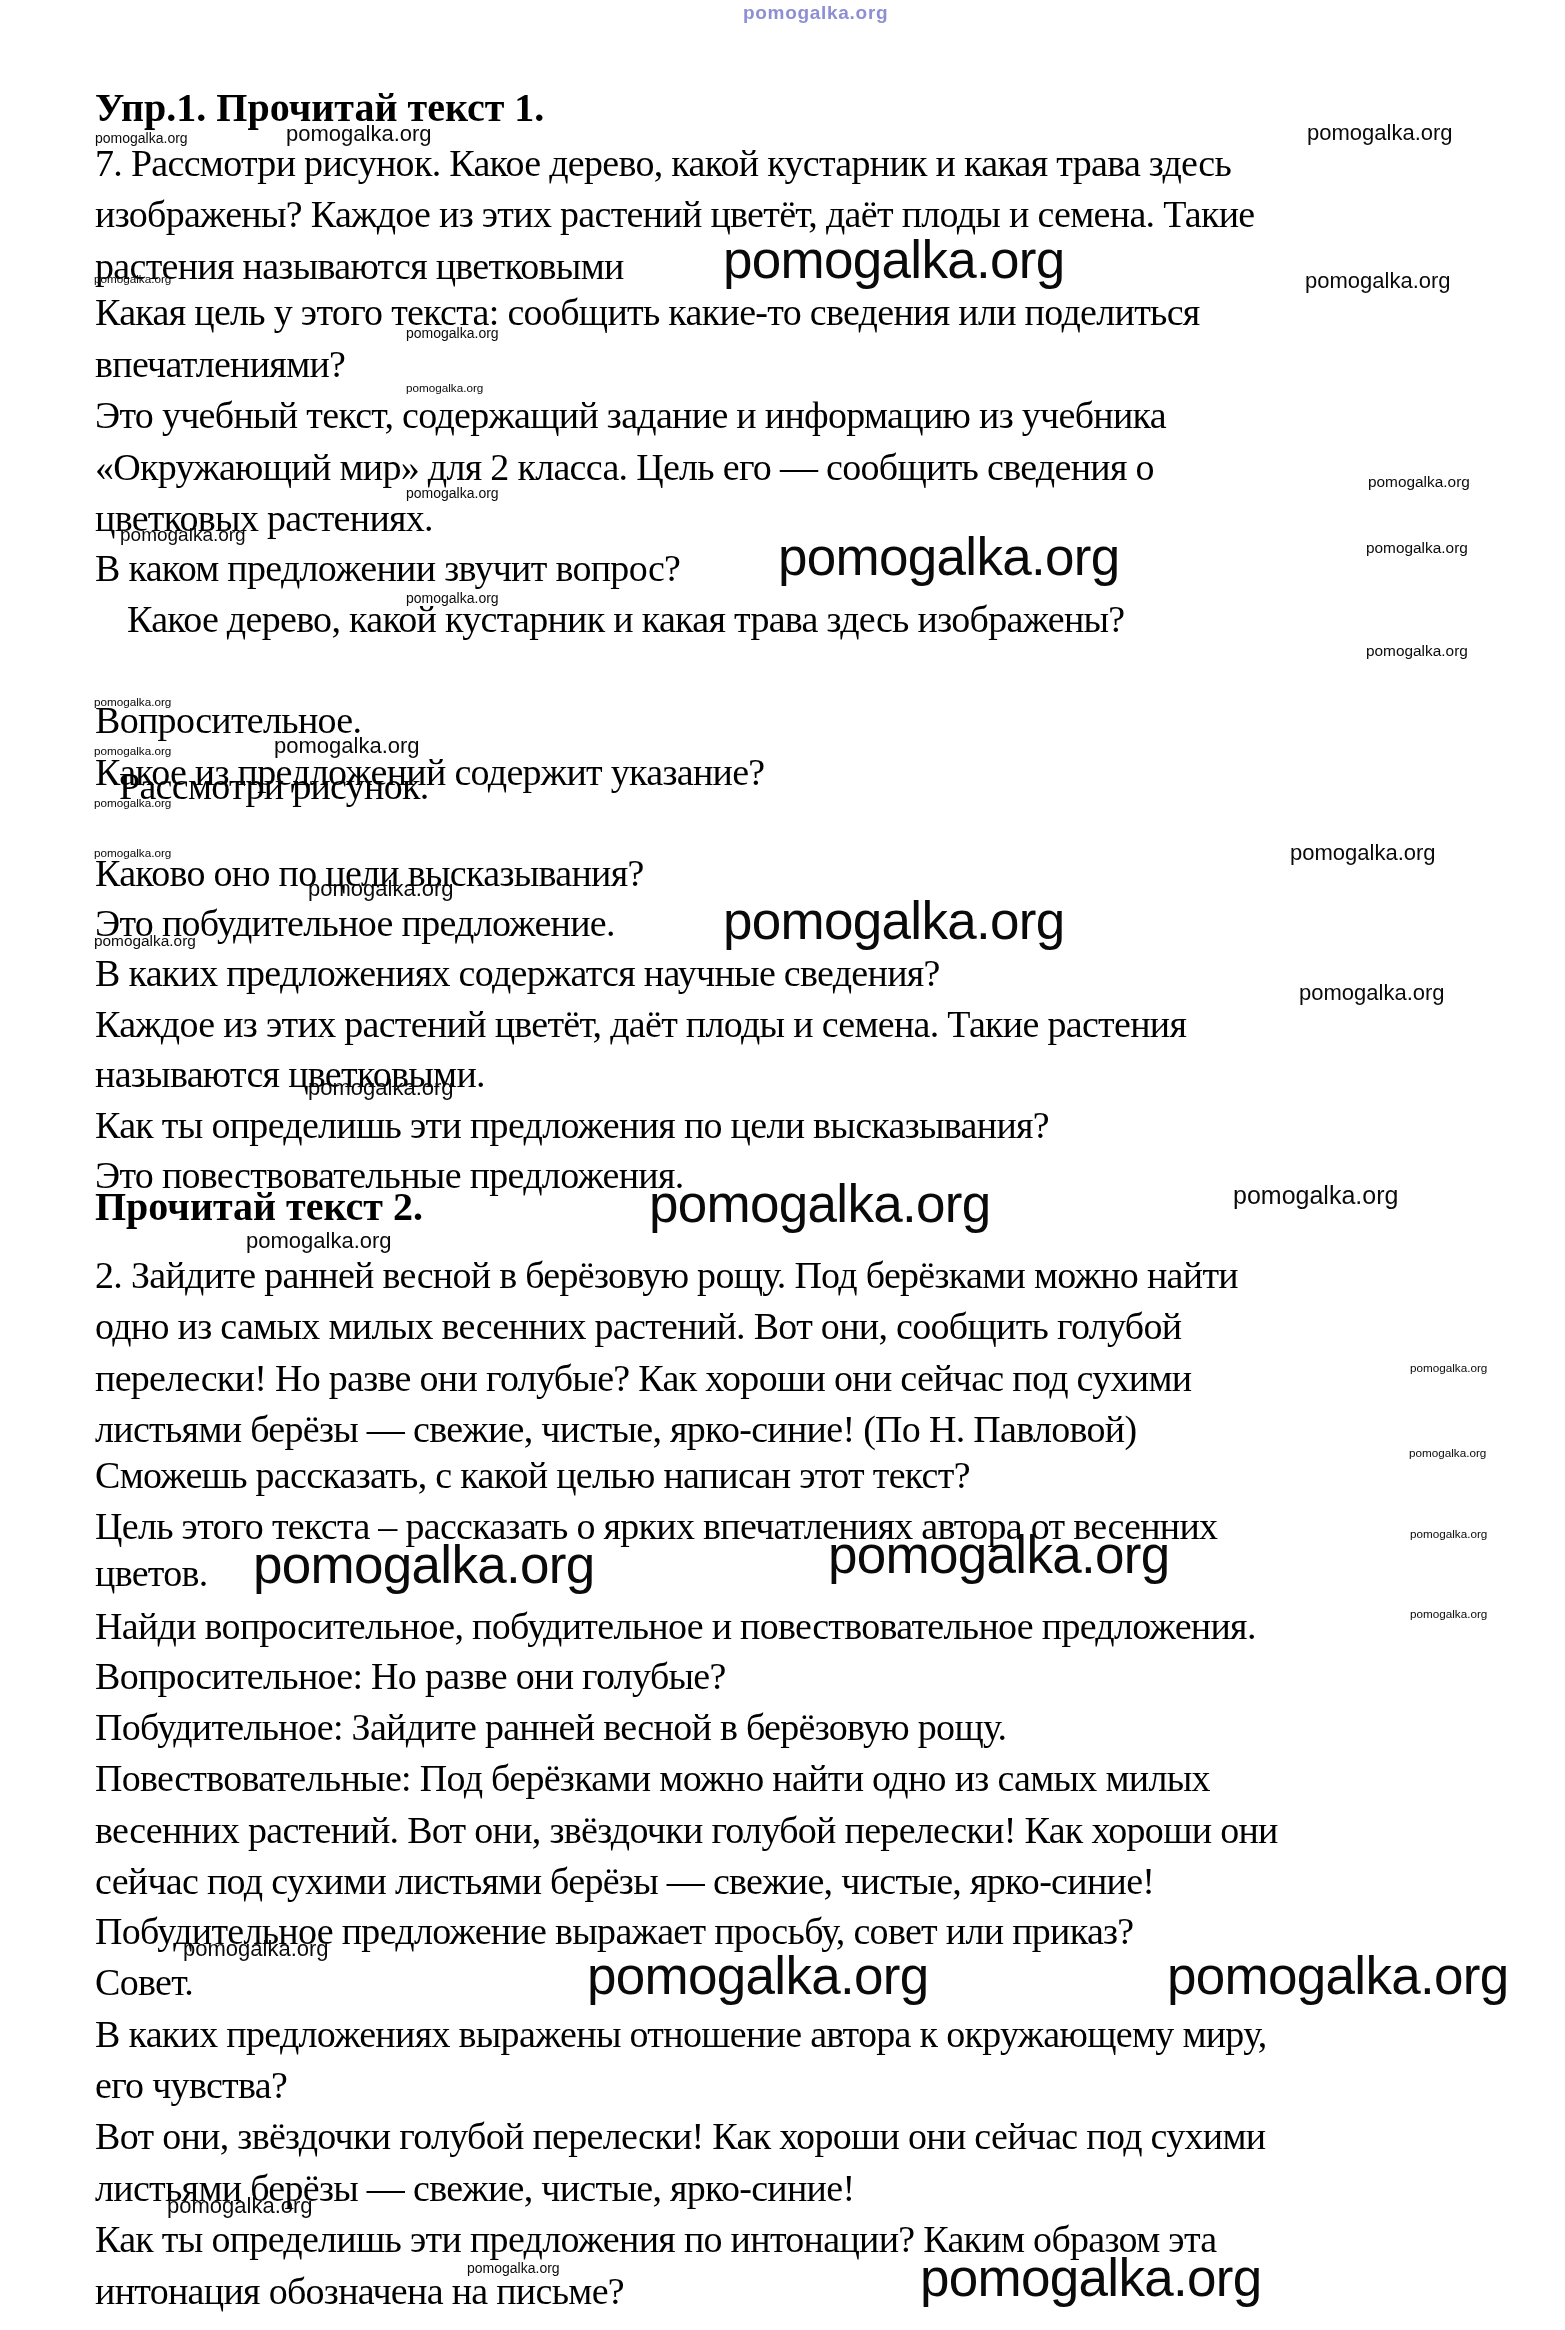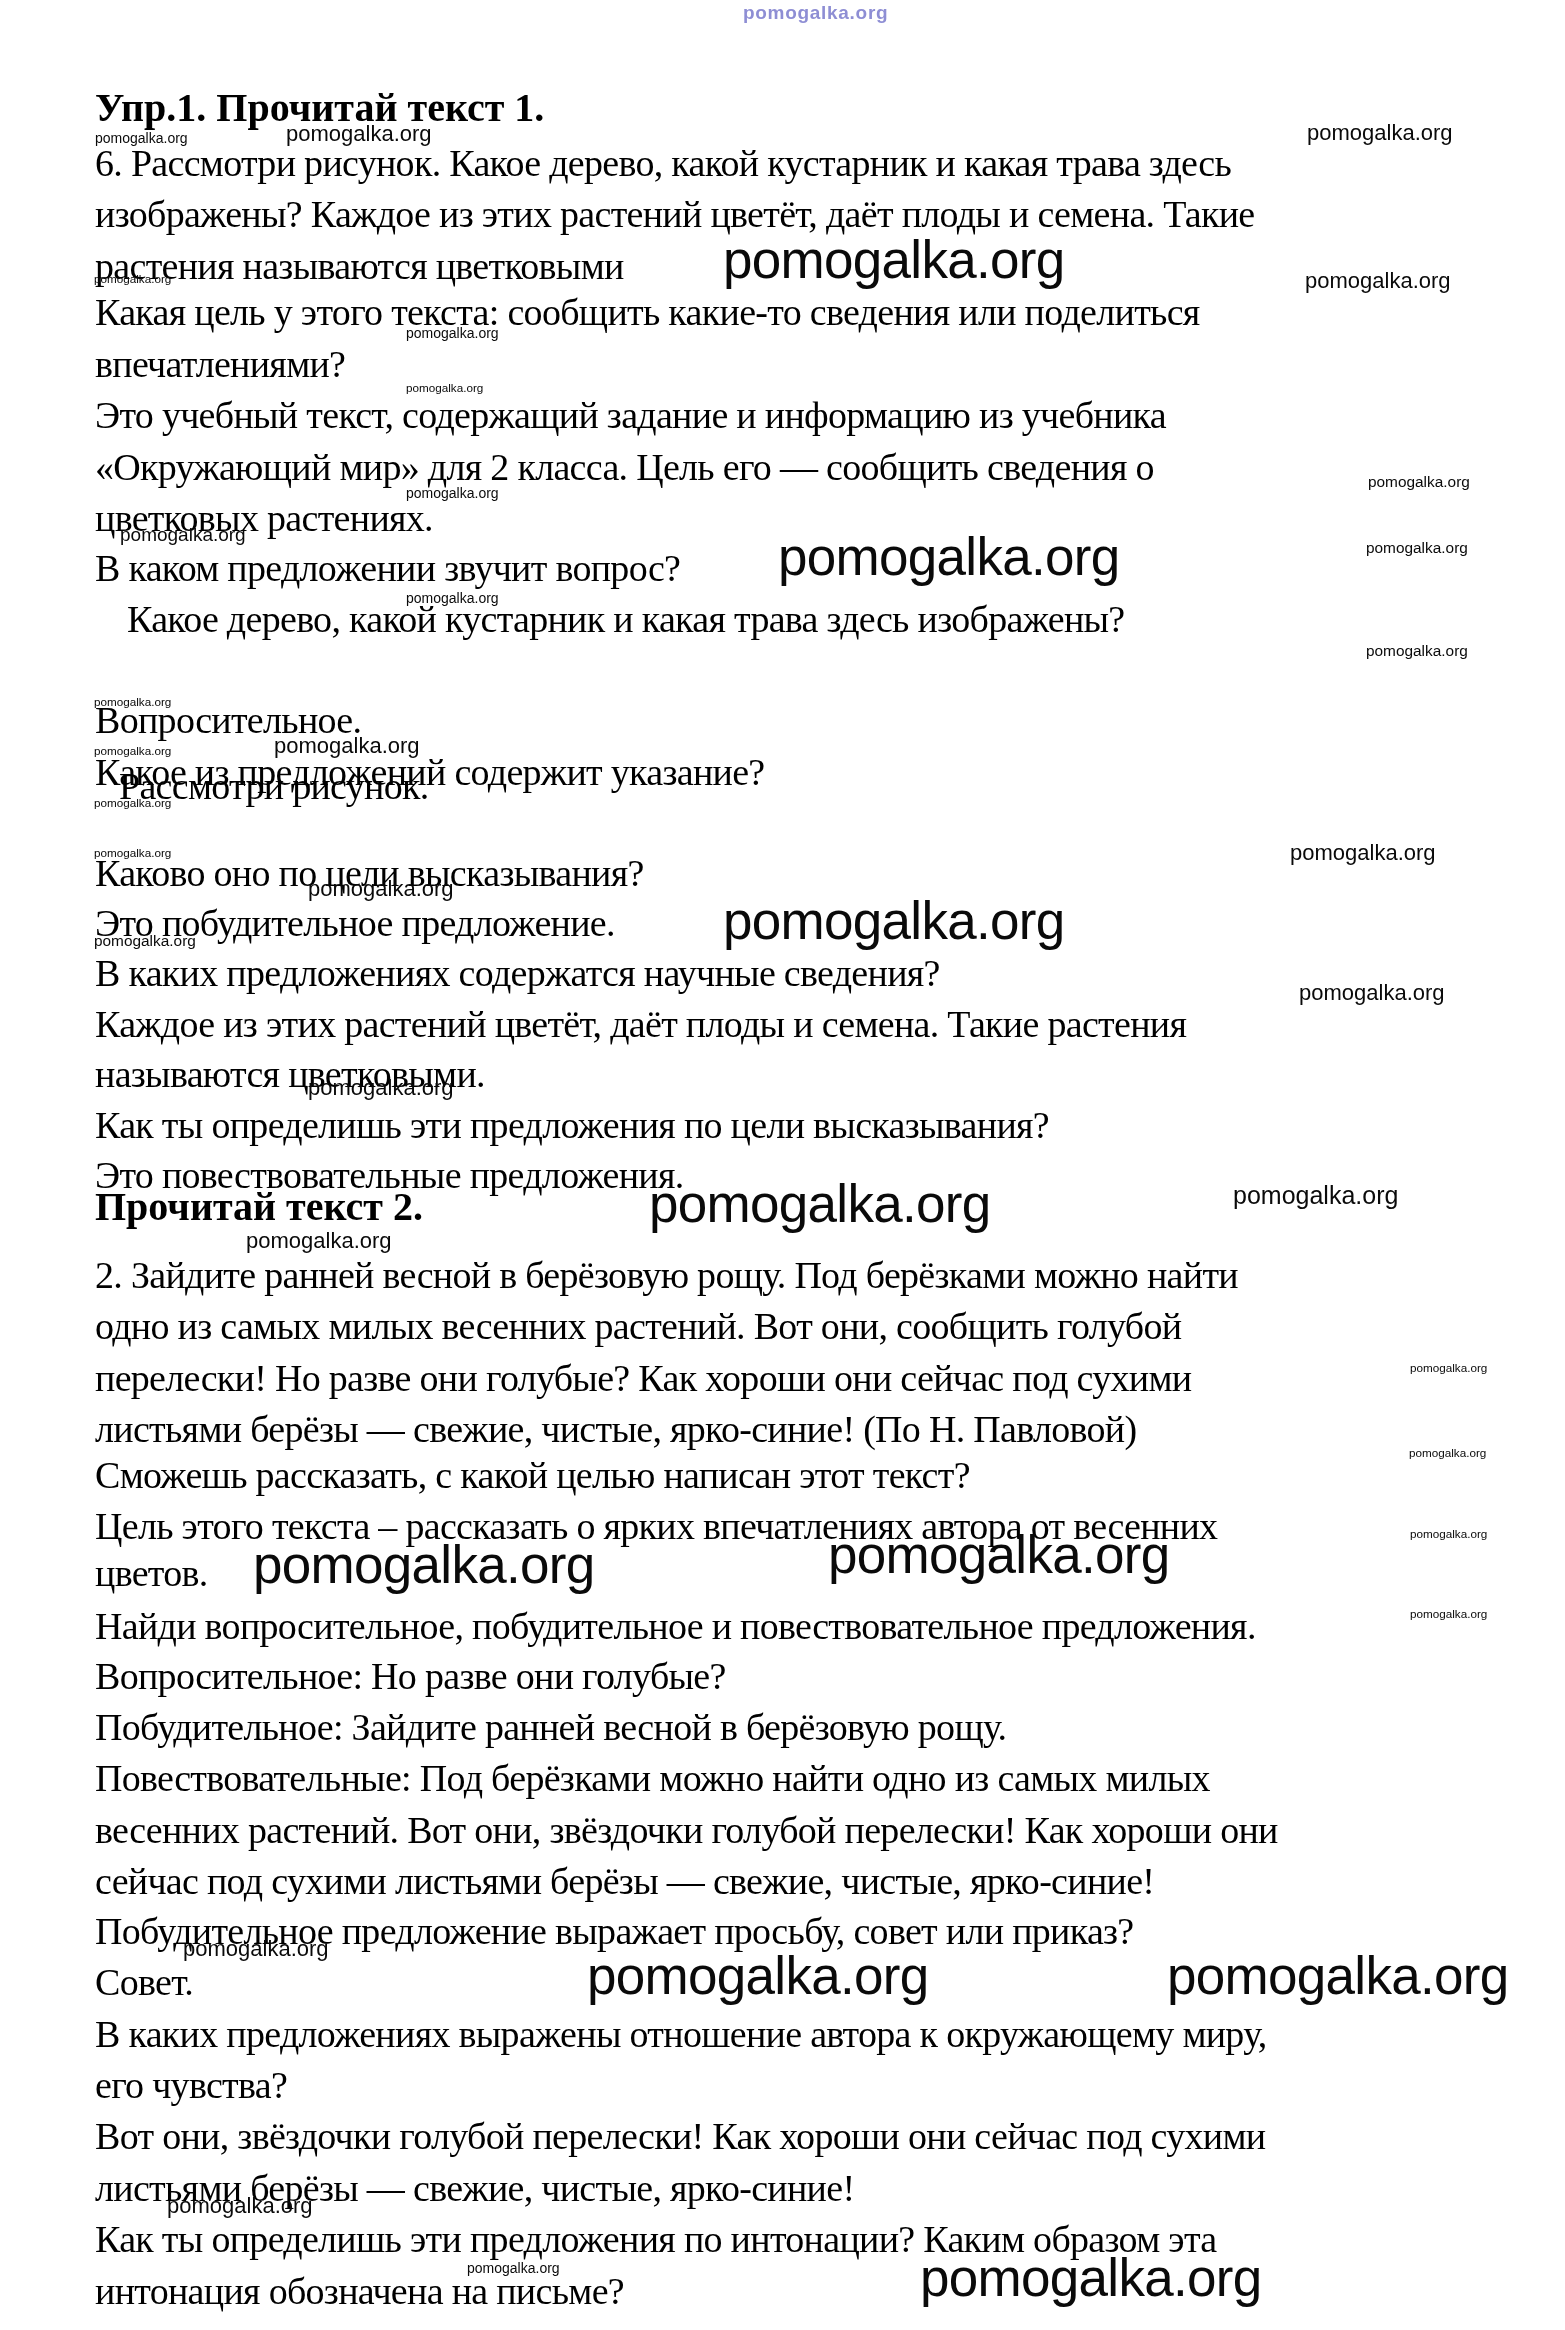--- a/index.html
+++ b/index.html
@@ -37,21 +37,21 @@
   .wm.med     { font-size: 22px; }
   .wm.medbig  { font-size: 25px; }
   .wm.big     { font-size: 53px; letter-spacing: -0.7px; }
 </style>
 </head>
 <body>
 
 <div class="page">
   <div class="layer" id="text-layer">
       <div class="text-line bold" style="left: 95px; top: 88px;">Упр.1. Прочитай текст 1.</div>
-      <div class="text-line" style="left: 95px; top: 144px;">6. Рассмотри рисунок. Какое дерево, какой кустарник и какая трава здесь</div>
+      <div class="text-line" style="left: 95px; top: 144px;">7. Рассмотри рисунок. Какое дерево, какой кустарник и какая трава здесь</div>
       <div class="text-line" style="left: 95px; top: 195px;">изображены? Каждое из этих растений цветёт, даёт плоды и семена. Такие</div>
       <div class="text-line" style="left: 95px; top: 247px;">растения называются цветковыми</div>
       <div class="text-line" style="left: 95px; top: 293px;">Какая цель у этого текста: сообщить какие-то сведения или поделиться</div>
       <div class="text-line" style="left: 95px; top: 345px;">впечатлениями?</div>
       <div class="text-line" style="left: 95px; top: 396px;">Это учебный текст, содержащий задание и информацию из учебника</div>
       <div class="text-line" style="left: 95px; top: 448px;">«Окружающий мир» для 2 класса. Цель его — сообщить сведения о</div>
       <div class="text-line" style="left: 95px; top: 499px;">цветковых растениях.</div>
       <div class="text-line" style="left: 95px; top: 549px;">В каком предложении звучит вопрос?</div>
       <div class="text-line" style="left: 87px; top: 600px; margin-left: 40px;">Какое дерево, какой кустарник и какая трава здесь изображены?</div>
       <div class="text-line" style="left: 95px; top: 701px;">Вопросительное.</div>

